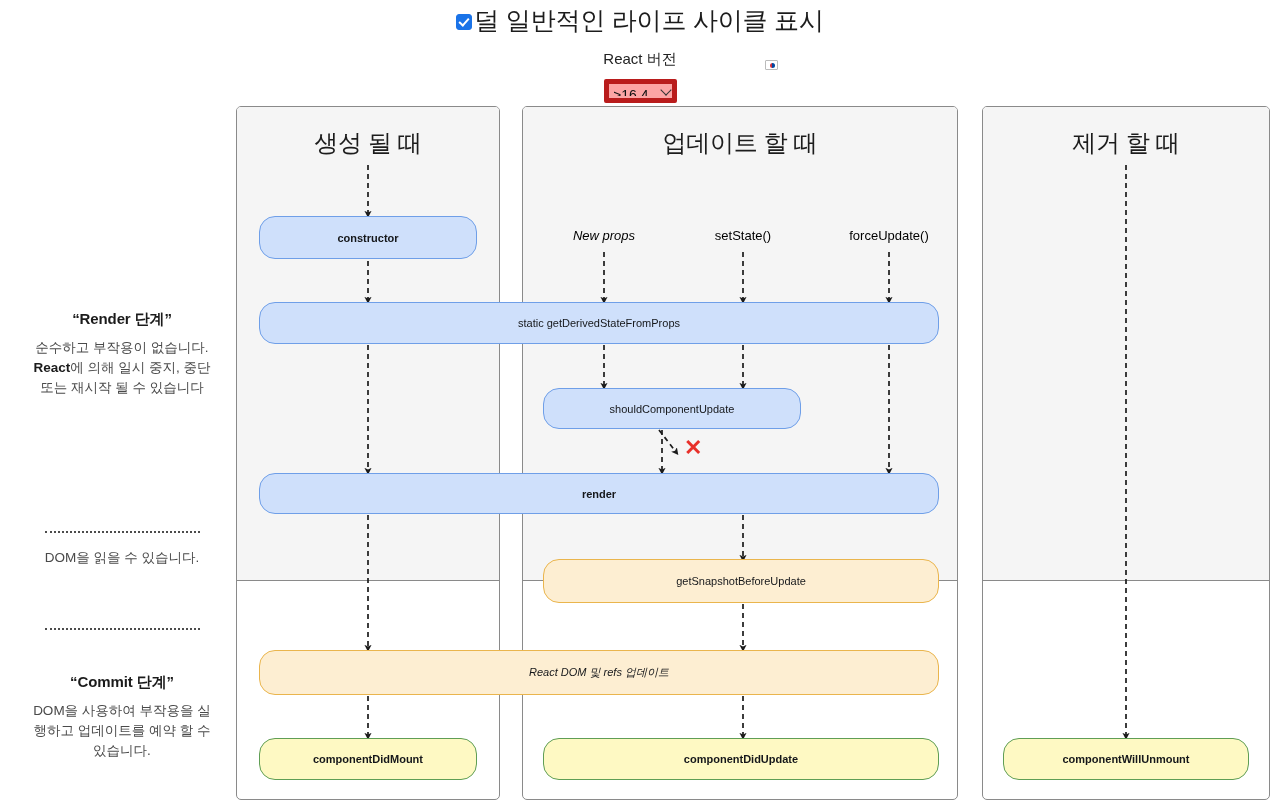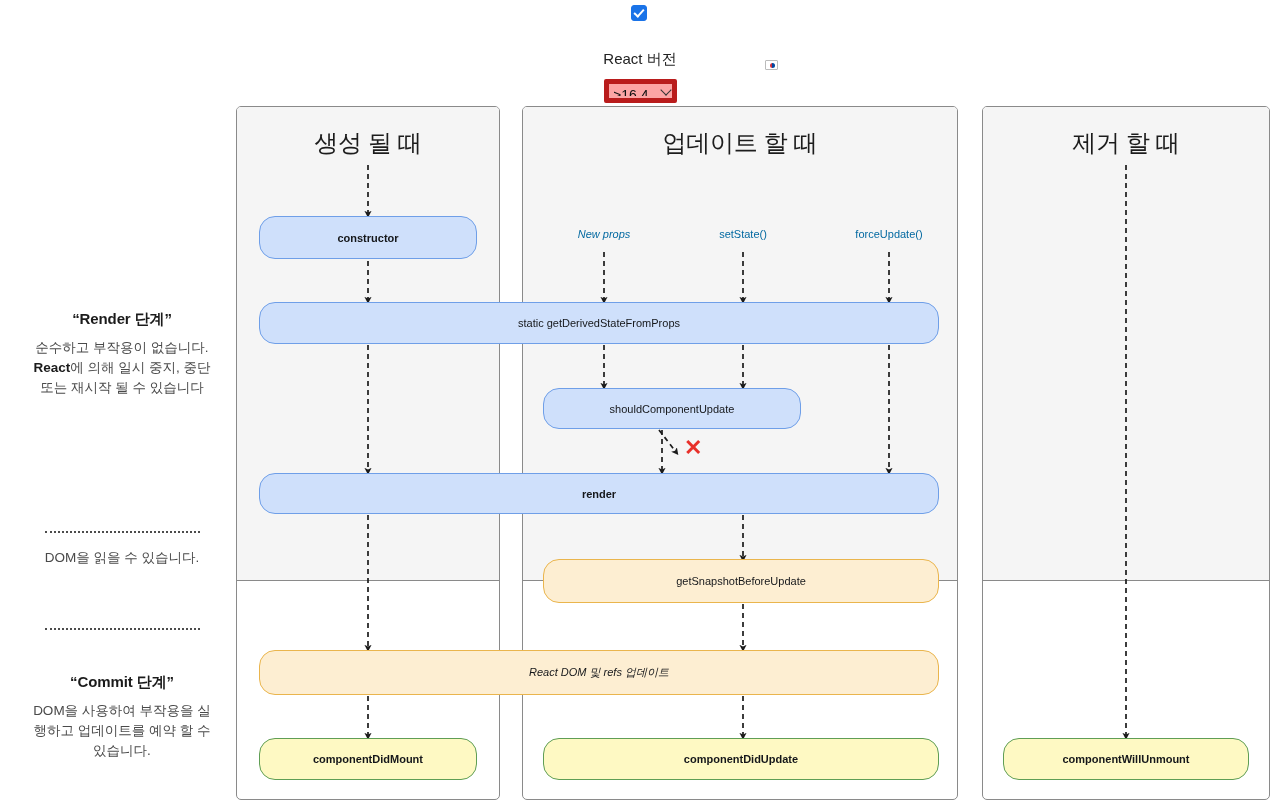--- a/index.html
+++ b/index.html
@@ -138,40 +138,41 @@
     cursor: pointer;
   }
   .lbox.blue   { background: #cfe0fb; border: 1.5px solid #6f9fe8; color: #15171a; }
   .lbox.orange { background: #fdeed2; border: 1.5px solid #eab54d; color: #15171a; }
   .lbox.green  { background: #fef9c3; border: 1.5px solid #5f9e55; color: #15171a; }
   .lbox.bold   { font-weight: 700; }
   .lbox.italic { font-style: italic; }
 
   .trigger-label {
     position: absolute;
-    font-size: 11px; color: #0369a1;
+    font-size: 13px; color: #000000;
     text-align: center; white-space: nowrap;
     transform: translateX(-50%);
   }
   .trigger-label.italic { font-style: italic; }
 
   .x-mark {
     position: absolute;
     font-size: 22px; font-weight: 700; color: #e8302a;
     line-height: 1;
     user-select: none;
   }
 </style>
 </head>
 <body>
 
 <div id="root">
 
   <div class="header-title-row">
     <input type="checkbox" class="hdr-checkbox" checked="" style="">
+    <span class="hdr-title">덜 일반적인 라이프 사이클 표시</span>
   </div>
 
   <div class="header-controls-row">
     <span class="ctrl-label">React 버전</span>
     <span class="sel-wrap">
       <select class="sel sel-version">
         <option>≥16.4</option>
       </select>
       <span></span>
     </span>

